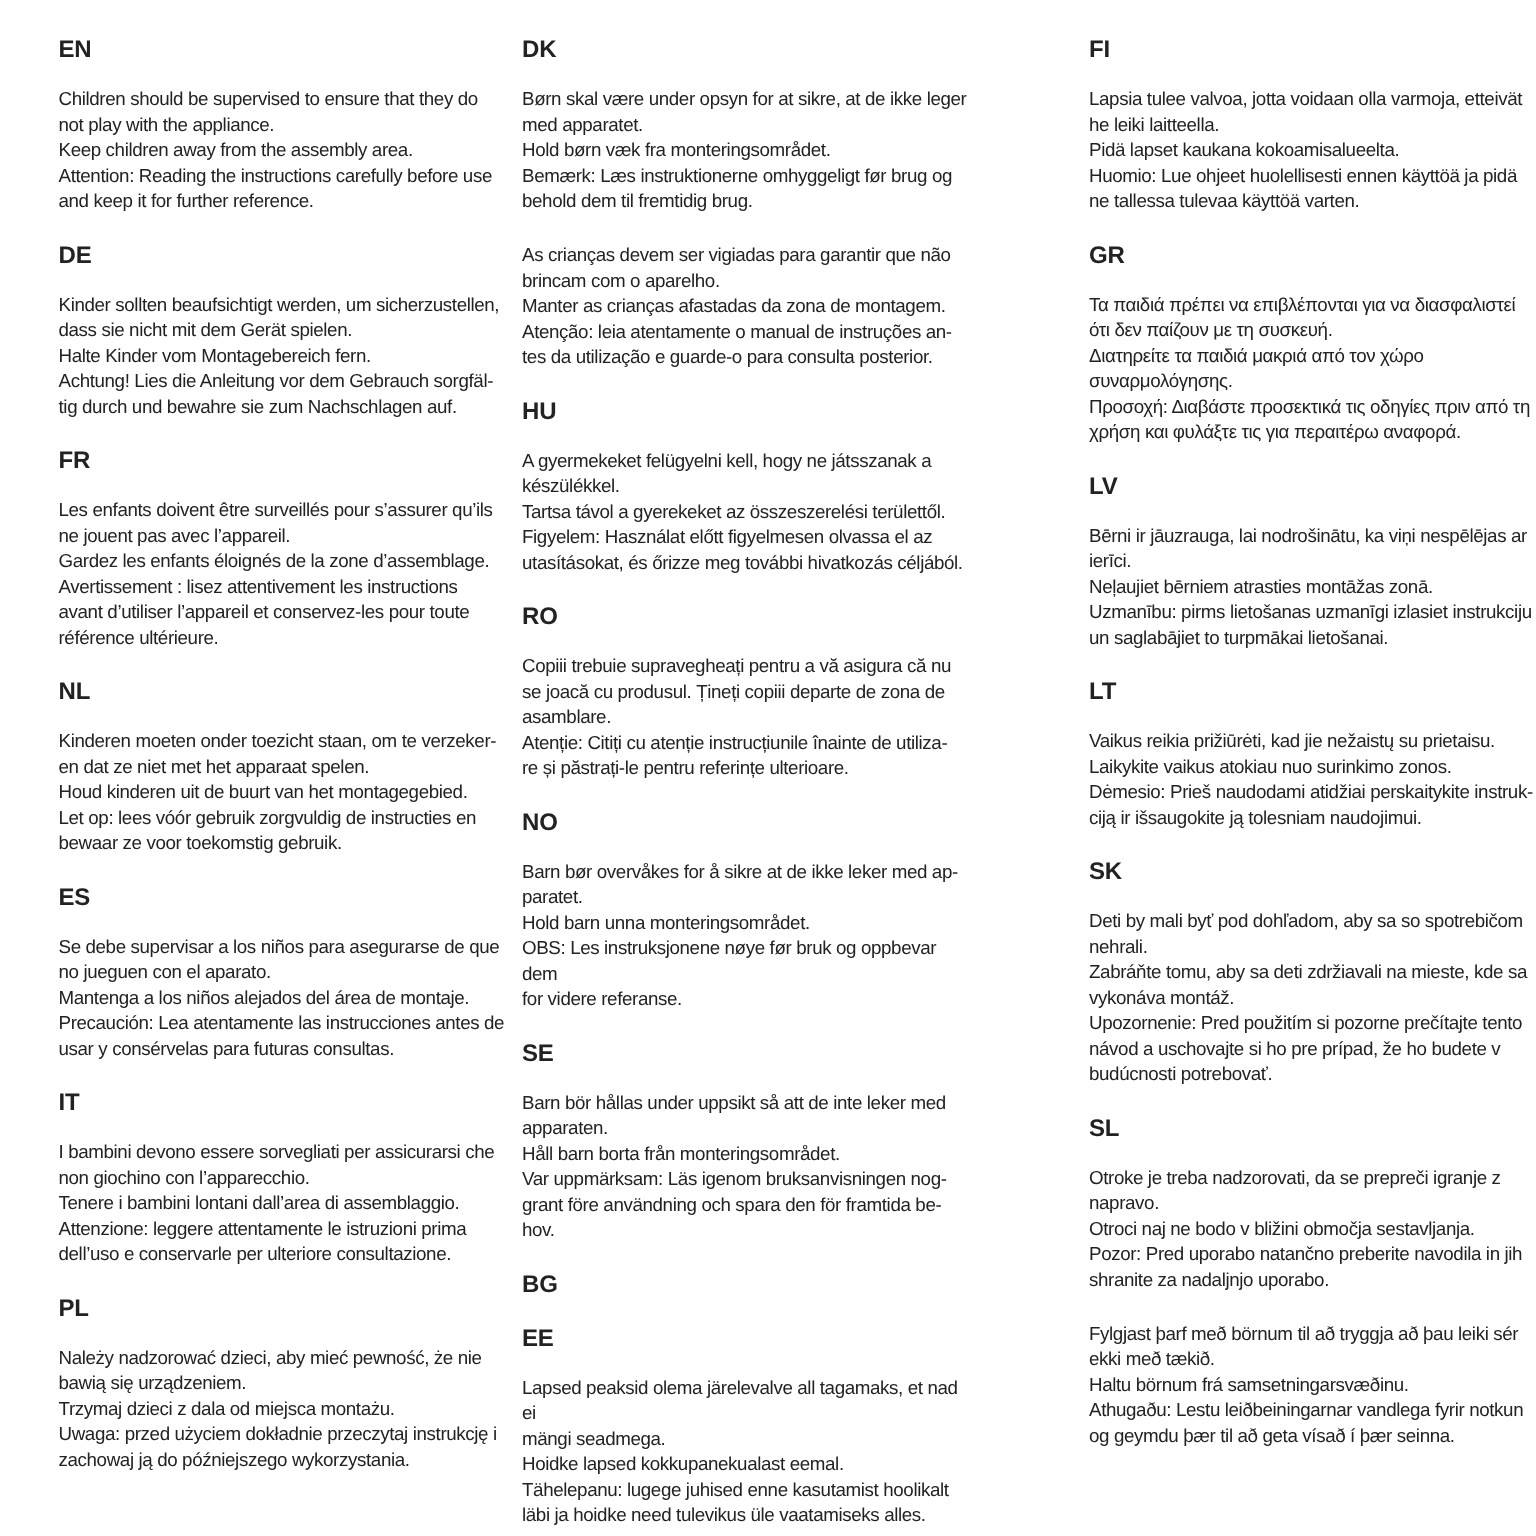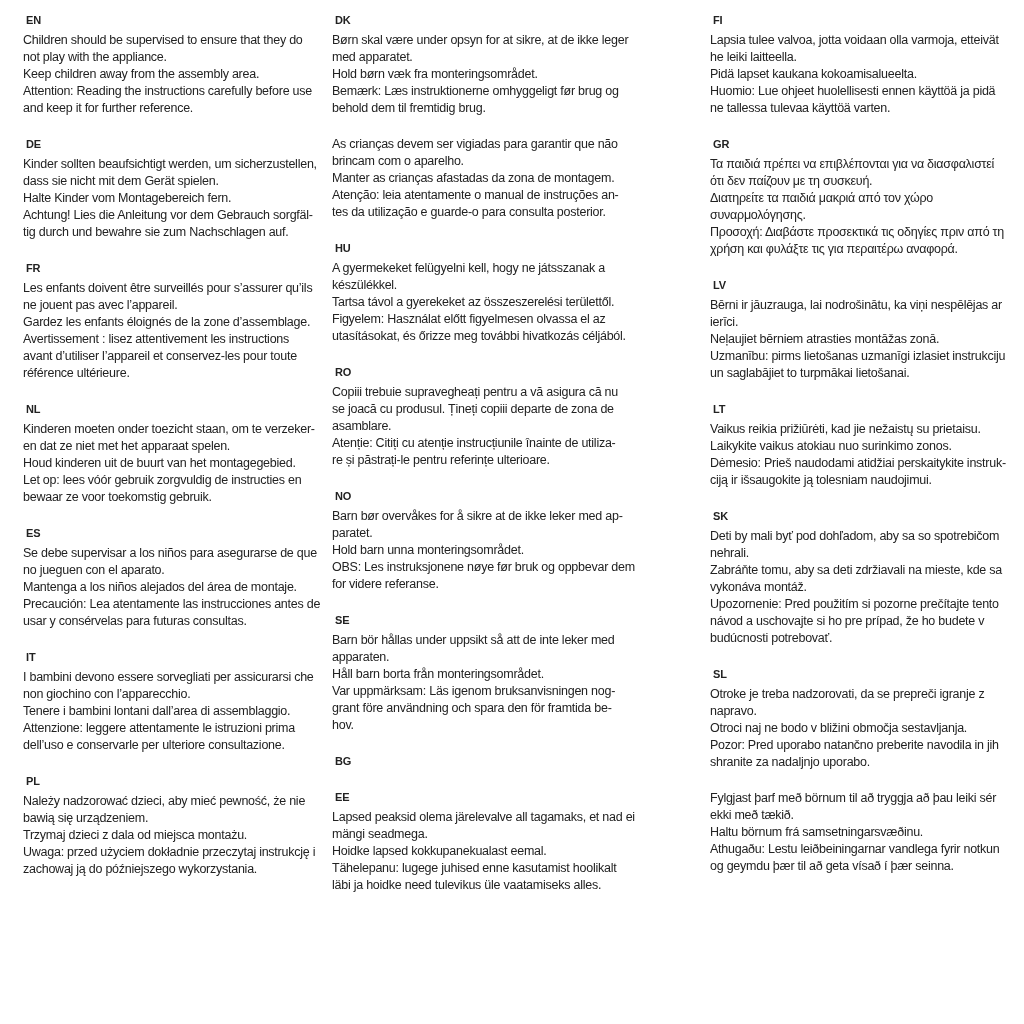--- a/index.html
+++ b/index.html
@@ -20,30 +20,30 @@
     position: absolute;
     top: 9px;
   }
   .col-0 { left: 23px;  width: 330px; }
   .col-1 { left: 332px; width: 330px; }
   .col-2 { left: 710px; width: 336px; }
   .lang-section {
     margin: 0 0 19px 0;
   }
   .lang-code {
-    font-size: 11px;
+    font-size: 16px;
     font-weight: bold;
     line-height: 17px;
-    margin: 3px;
+    margin: 16px;
     letter-spacing: -0.1px;
   }
   .lang-text {
     font-size: 12.5px;
     line-height: 17px;
-    margin: 0;
+    margin: 16px;
     white-space: pre-line;
     letter-spacing: -0.25px;
   }
 </style>
 </head>
 <body>
 
 <div class="page">
   <div class="col col-0">
       <section class="lang-section">

